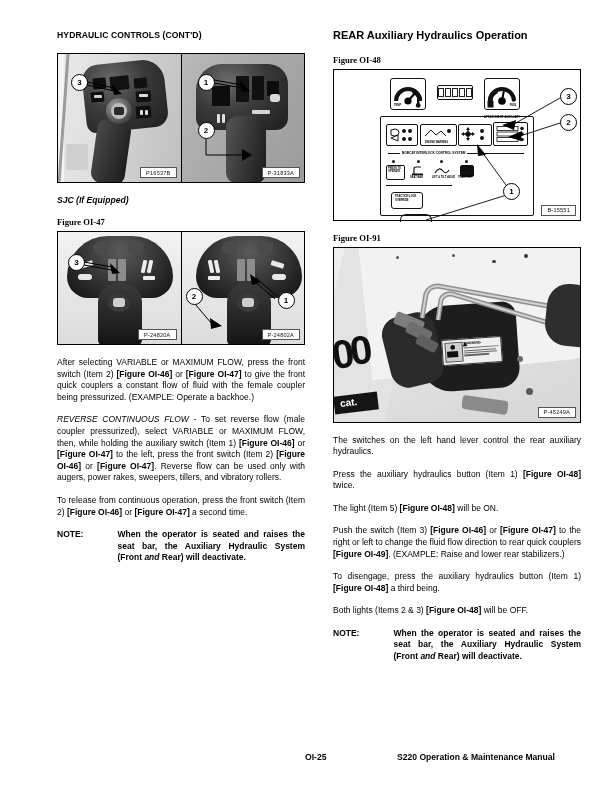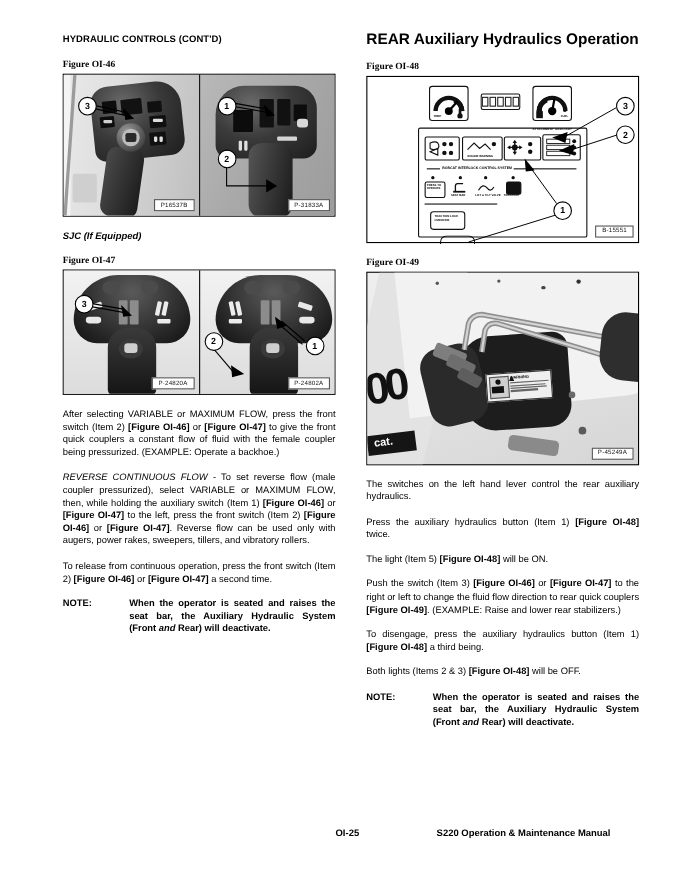--- a/index.html
+++ b/index.html
@@ -14,21 +14,21 @@
   .page{position:absolute;left:0;top:0;width:612px;height:792px;}
 
   .col{position:absolute;top:30px;width:248px;}
   .col-left{left:57px;}
   .col-right{left:333px;}
 
   h1.section{
     font-size:8.6px;font-weight:bold;margin:0 0 13px 0;letter-spacing:.1px;
   }
   h2.sub{
-    font-size:14px;font-weight:bold;margin:0 0 11px 0;line-height:11.5px;
+    font-size:11px;font-weight:bold;margin:0 0 11px 0;line-height:11.5px;
   }
   .ital{
     font-size:8.6px;font-style:italic;margin:0 0 12px 0;
   }
   .figcap{
     font-size:8.6px;font-weight:bold;margin:0 0 4px 0;font-family:Liberation Serif, serif;
   }
   p.body{
     font-size:8.5px;line-height:11.6px;margin:0 0 11px 0;
     text-align:justify;
@@ -106,21 +106,20 @@
 <body>
 
 <div class="page">
 
   <div class="col col-left">
 
     <h1 class="section">HYDRAULIC CONTROLS (CONT'D)</h1>
 
 
 
-    <div class="figcap">Figure OI-46</div>
 
     <div class="figbox" style="height:130px;">
       <div class="photorow">
 
         <div class="photo ph46a">
           <div class="blob" style="left:-6px;top:0;width:12px;height:130px;background:#f4f4f4;"></div>
           <div class="blob" style="left:4px;top:0;width:3px;height:130px;background:#9b9b9b;transform:skewX(-4deg);"></div>
           <div class="blob" style="left:8px;top:90px;width:22px;height:26px;background:#cfcfcf;border-radius:2px;"></div>
 
           <div class="handle" style="left:26px;top:8px;width:82px;height:68px;border-radius:16px 22px 14px 10px;transform:rotate(-6deg);"></div>
@@ -406,21 +405,21 @@
         <svg class="leader" style="left:0;top:0;" width="274" height="152">
           <line x1="172" y1="115" x2="148" y2="82" stroke="#000" stroke-width=".9"></line>
           <polygon points="143,74 152,85 144,86" fill="#000"></polygon>
           <line x1="176" y1="124" x2="92" y2="150" stroke="#000" stroke-width=".9"></line>
         </svg>
 
         <div class="imgtag">B-15551</div>
       </div>
     </div>
 
-    <div class="figcap" style="margin-top:8px;">Figure OI-49</div>
+    <div class="figcap" style="margin-top:8px;">Figure OI-91</div>
 
     <div class="figbox ph49" style="height:176px;overflow:hidden;">
 
       <div class="blob" style="left:-10px;top:-10px;width:80px;height:200px;background:#e3e3e3;transform:skewX(-13deg);"></div>
       <div class="blob" style="left:30px;top:-30px;width:240px;height:150px;background:#f2f2f2;border-radius:0 0 40px 0;transform:rotate(-6deg);"></div>
       <div class="blob" style="left:0;top:0;width:246px;height:176px;background:transparent;"></div>
 
       <div class="blob" style="left:86px;top:56px;width:98px;height:86px;background:#1d1d1d;border-radius:26px 14px 20px 30px;transform:rotate(-4deg);"></div>
       <div class="blob" style="left:52px;top:66px;width:54px;height:72px;background:#2a2a2a;border-radius:18px;transform:rotate(-14deg);"></div>
 

